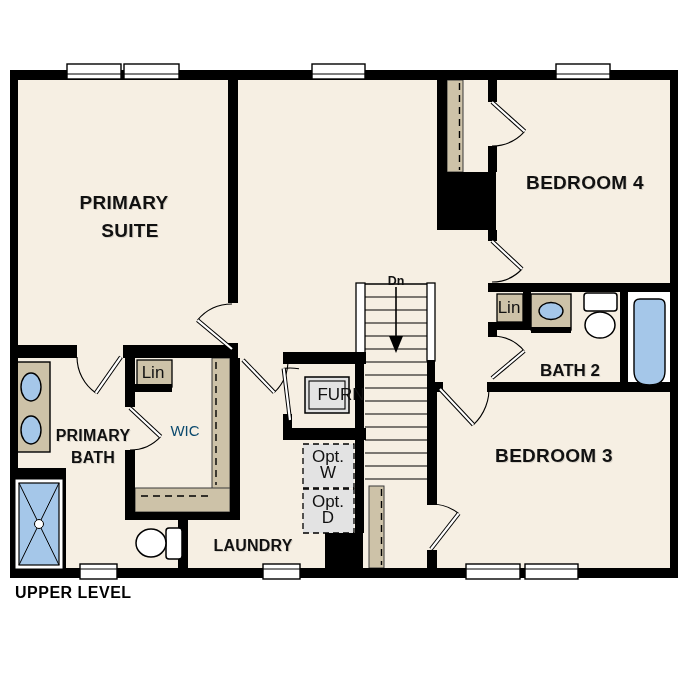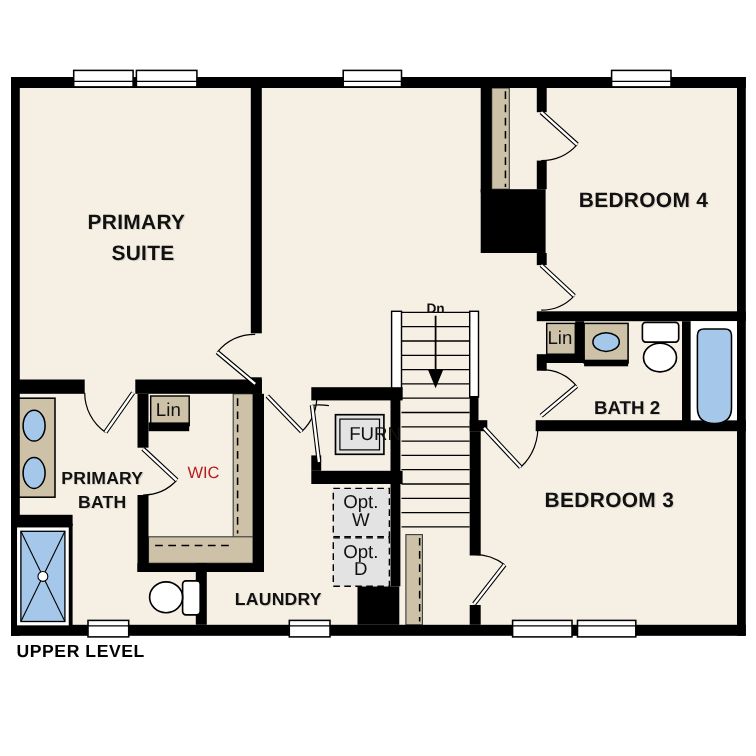--- a/index.html
+++ b/index.html
@@ -10,21 +10,21 @@
   #plan-svg{position:absolute;left:0;top:0;}
   .lbl{
     position:absolute;transform:translate(-50%,-50%);
     color:#111;white-space:nowrap;text-align:center;
     text-shadow:1px 1px 0 rgba(0,0,0,0.12);
   }
   .room-big{font-size:19px;font-weight:bold;letter-spacing:0.3px;}
   .room-med{font-size:16px;font-weight:bold;letter-spacing:0.2px;}
   .bath2-lbl{font-size:17px;font-weight:bold;}
   .small-lbl{font-size:17px;font-weight:normal;text-shadow:none;}
-  .wic-lbl{font-size:15px;font-weight:normal;text-shadow:none;color:#b91c1c;}
+  .wic-lbl{font-size:15px;font-weight:normal;text-shadow:none;color:#0c4a6e;}
   .dn-lbl{font-size:12.5px;font-weight:bold;text-shadow:none;}
   .title-lbl{
     position:absolute;font-size:16px;font-weight:bold;color:#000;
     letter-spacing:0.5px;white-space:nowrap;
   }
 </style>
 </head>
 <body>
 
 <div id="plan-root">

